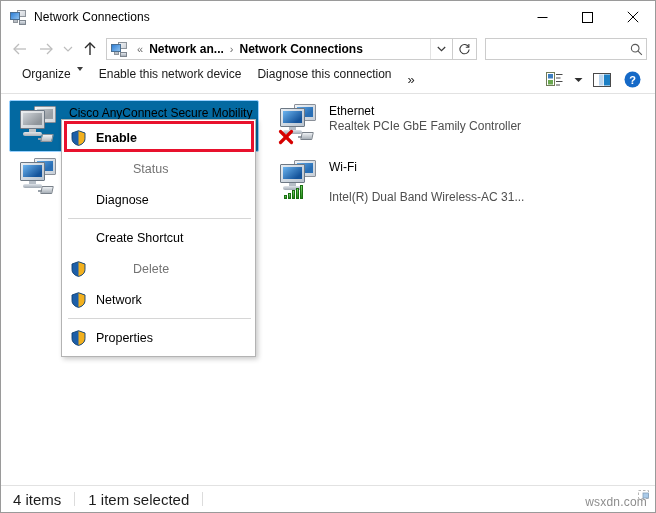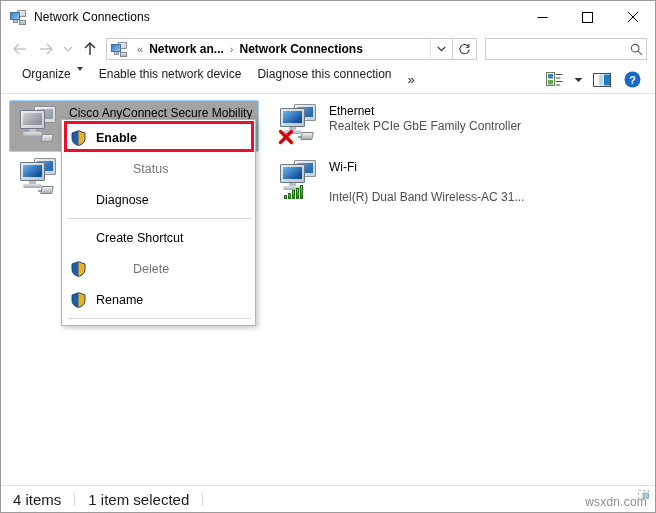--- a/index.html
+++ b/index.html
@@ -222,21 +222,21 @@
   }
   .conn-item {
     position: absolute;
     display: flex;
     align-items: flex-start;
     padding: 4px 5px 4px 6px;
     border: 1px solid transparent;
     border-radius: 2px;
   }
   .conn-item.selected {
-    background: #a3a3a3;
+    background: #0369a1;
     border: 1px solid #99d1ff;
   }
   .conn-icon-wrap {
     position: relative;
     width: 47px; height: 42px;
     flex: 0 0 47px;
   }
   
   .pcpair { position: absolute; left: 2px; top: 0px; width: 44px; height: 33px; }
   .pcpair .back {
@@ -705,25 +705,35 @@
       </div>
 
       <div class="mi">
         <span class="mi-icon">
           <svg width="15" height="16" viewBox="0 0 15 16">
             <path d="M7.5 0.7 L14 3 L14 8.5 C14 12.2 11 14.6 7.5 15.4 C4 14.6 1 12.2 1 8.5 L1 3 Z" fill="#1d5fa8"></path>
             <path d="M7.5 0.7 L14 3 L14 8.5 C14 12.2 11 14.6 7.5 15.4 Z" fill="#f2b01e"></path>
             <path d="M7.5 0.7 L14 3 L14 8.5 C14 12.2 11 14.6 7.5 15.4 C4 14.6 1 12.2 1 8.5 L1 3 Z" fill="none" stroke="#0f3f73" stroke-width="0.9"></path>
           </svg>
         </span>
-        <span class="mi-label">Rename</span>
+        <span class="mi-label">Network</span>
       </div>
 
       <div class="mi-sep"></div>
 
+      <div class="mi">
+        <span class="mi-icon">
+          <svg width="15" height="16" viewBox="0 0 15 16">
+            <path d="M7.5 0.7 L14 3 L14 8.5 C14 12.2 11 14.6 7.5 15.4 C4 14.6 1 12.2 1 8.5 L1 3 Z" fill="#1d5fa8"></path>
+            <path d="M7.5 0.7 L14 3 L14 8.5 C14 12.2 11 14.6 7.5 15.4 Z" fill="#f2b01e"></path>
+            <path d="M7.5 0.7 L14 3 L14 8.5 C14 12.2 11 14.6 7.5 15.4 C4 14.6 1 12.2 1 8.5 L1 3 Z" fill="none" stroke="#0f3f73" stroke-width="0.9"></path>
+          </svg>
+        </span>
+        <span class="mi-label">Properties</span>
+      </div>
 
       <div id="enable-highlight"></div>
     </div>
 
   </div>
 
   <div id="statusbar">
     <span class="sb-text">4 items</span>
     <span class="sb-divider"></span>
     <span class="sb-text">1 item selected</span>

